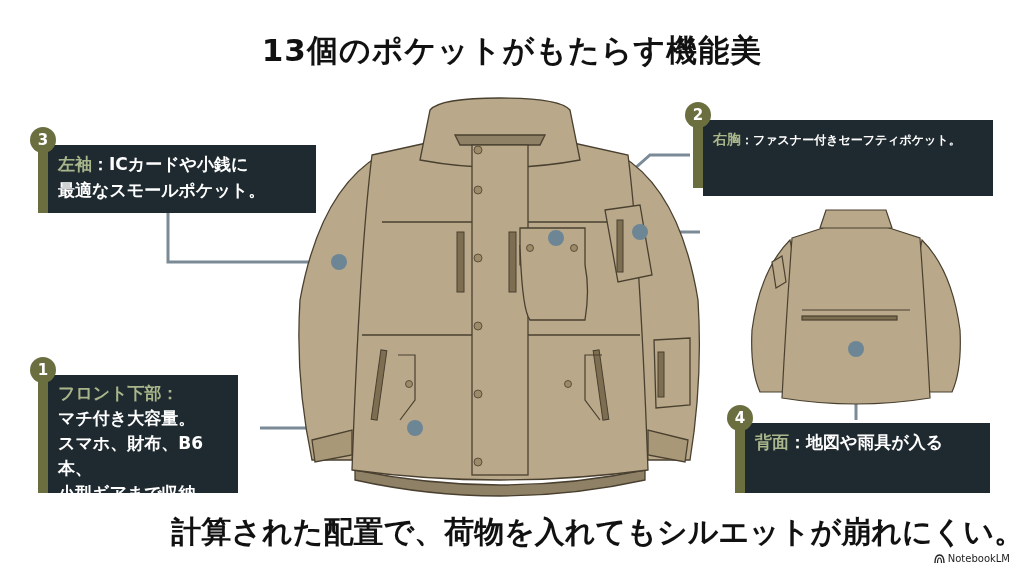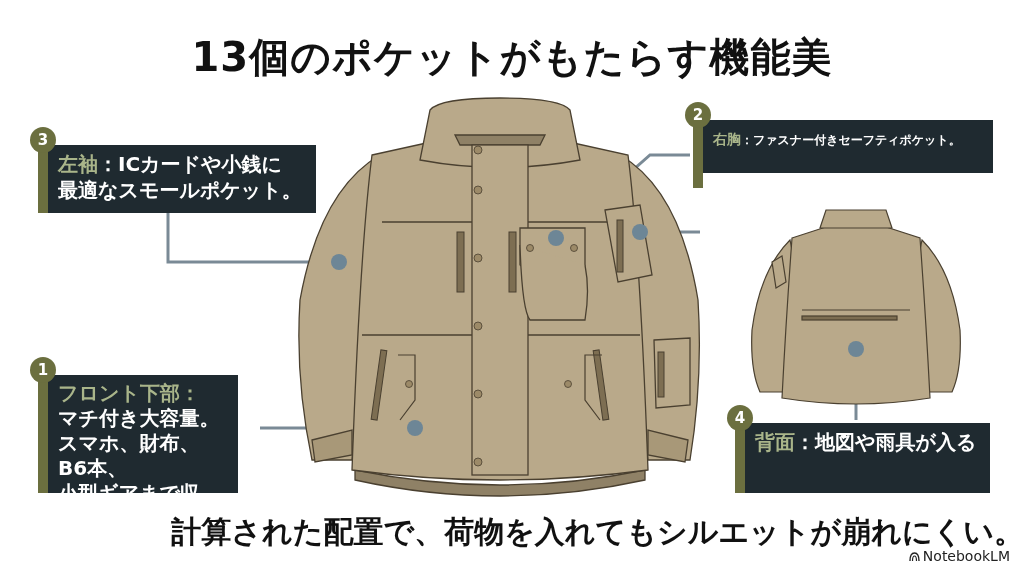--- a/index.html
+++ b/index.html
@@ -1,23 +1,23 @@
 <!DOCTYPE html>
 <html><head>
 <meta charset="utf-8">
 <style>
   html,body{margin:0;padding:0;background:#ffffff;}
   body{width:1024px;height:572px;position:relative;overflow:hidden;font-family:"DejaVu Sans","Liberation Sans",sans-serif;}
-  .title{position:absolute;left:0;top:30px;width:1024px;text-align:center;font-size:40px;font-weight:bold;color:#111;letter-spacing:1px;}
+  .title{position:absolute;left:0;top:30px;width:1024px;text-align:center;font-size:31px;font-weight:bold;color:#111;letter-spacing:1px;}
   .footer-text{position:absolute;left:0;top:512px;width:1024px;text-align:right;font-size:30px;font-weight:bold;color:#111;letter-spacing:0px;}
-  .brand{position:absolute;right:14px;bottom:8px;font-size:14px;color:#222;display:flex;align-items:center;gap:3px;}
+  .brand{position:absolute;right:14px;bottom:8px;font-size:10px;color:#222;display:flex;align-items:center;gap:3px;}
   .callout{position:absolute;}
   .callout .badge{position:absolute;left:0;top:0;width:26px;height:26px;border-radius:50%;background:#6b6f3f;color:#fff;font-weight:bold;font-size:15px;display:flex;align-items:center;justify-content:center;z-index:2;}
   .callout .bar{position:absolute;left:8px;top:18px;width:10px;background:#6b6f3f;}
-  .callout .box{position:absolute;left:18px;top:18px;background:#1f2a30;color:#fff;font-size:20px;font-weight:bold;line-height:26px;padding:6px 12px 6px 10px;box-sizing:border-box;}
+  .callout .box{position:absolute;left:18px;top:18px;background:#1f2a30;color:#fff;font-size:17px;font-weight:bold;line-height:26px;padding:6px 12px 6px 10px;box-sizing:border-box;}
   .hl{color:#a9b58a;}
   svg.art{position:absolute;left:0;top:0;}
 </style>
 </head>
 <body>
 
 <div class="title">13個のポケットがもたらす機能美</div>
 
 <svg class="art" width="1024" height="572" viewBox="0 0 1024 572">
 
@@ -105,21 +105,21 @@
   <div class="bar" style="height:68px;"></div>
   <div class="box" style="width:268px;height:68px;">
     <div><span class="hl">左袖</span><span>：ICカードや小銭に</span></div>
     <div>最適なスモールポケット。</div>
   </div>
 </div>
 
 <div class="callout" style="left:685px;top:102px;">
   <div class="badge">2</div>
   <div class="bar" style="height:68px;"></div>
-  <div class="box" style="width:290px;height:53px;font-size:14px;">
+  <div class="box" style="width:290px;height:76px;font-size:14px;">
     <div><span class="hl">右胸</span><span style="font-size:12px;">：ファスナー付きセーフティポケット。</span></div>
   </div>
 </div>
 
 <div class="callout" style="left:30px;top:357px;">
   <div class="badge">1</div>
   <div class="bar" style="height:118px;"></div>
   <div class="box" style="width:190px;height:118px;line-height:25px;">
     <div class="hl">フロント下部：</div>
     <div>マチ付き大容量。</div>

